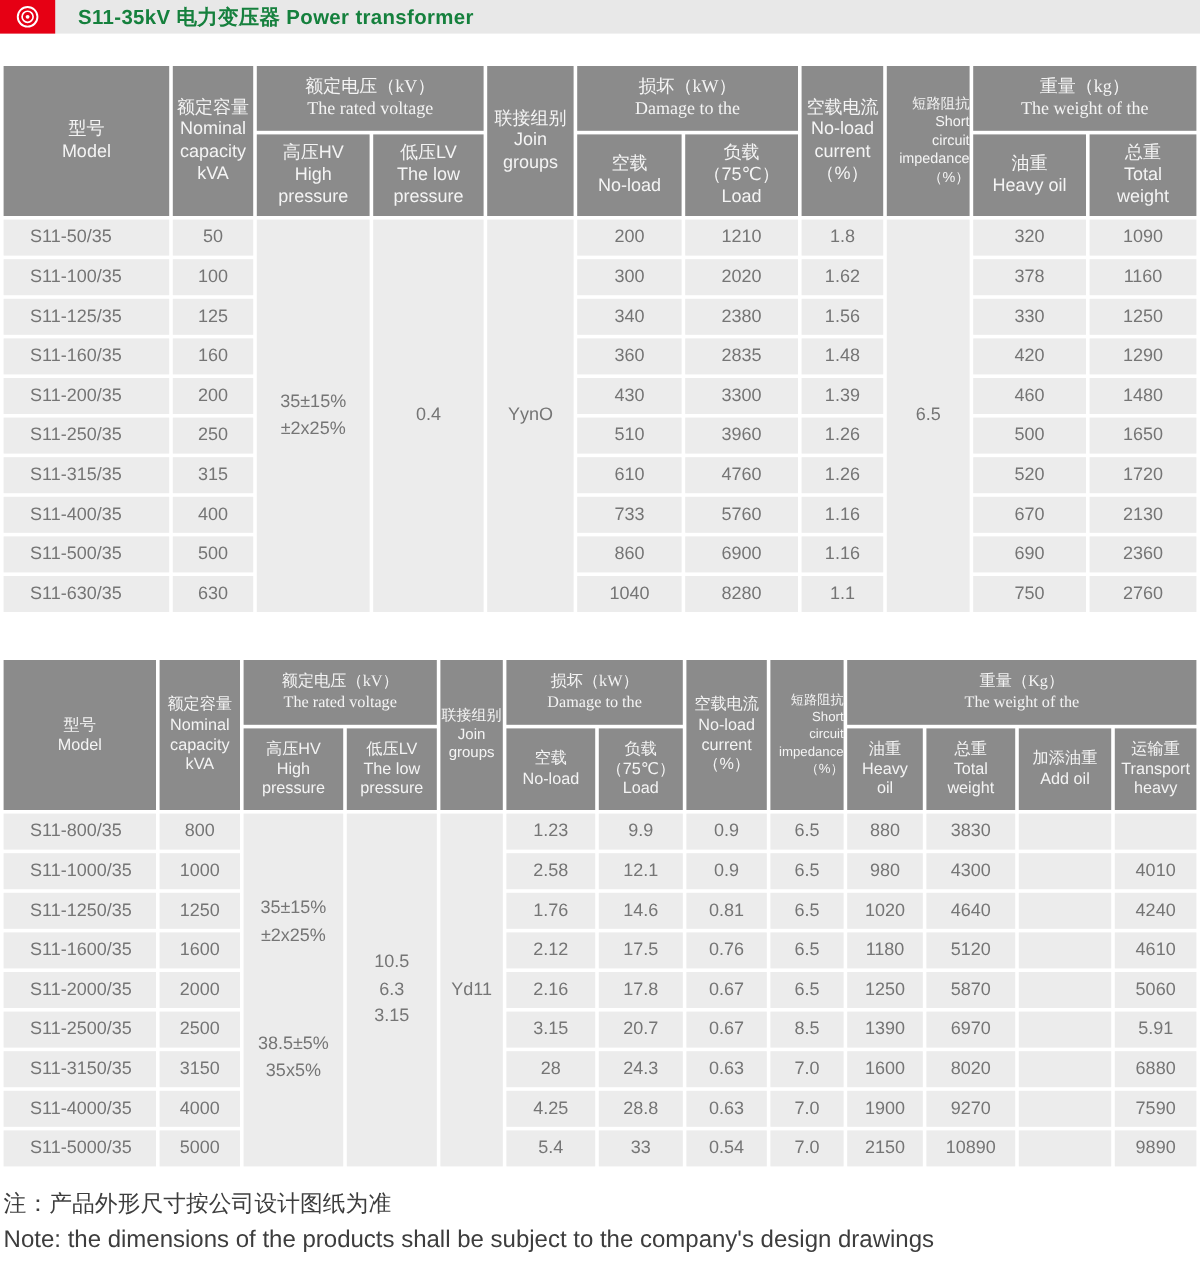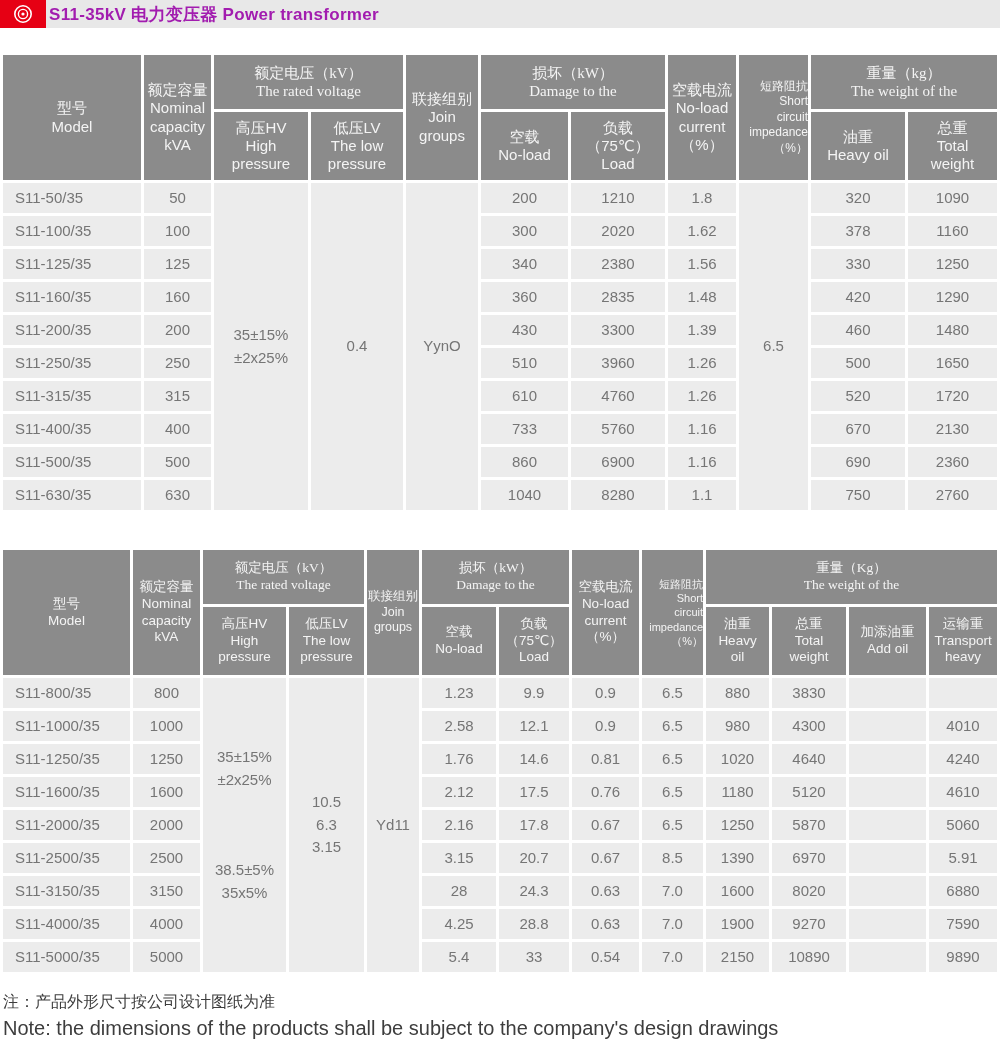--- a/index.html
+++ b/index.html
@@ -15,21 +15,21 @@
   .title-bar {
     position: relative; width: 1000px; height: 28px;
     background: #e8e8e8; display: flex; align-items: center;
   }
   .logo-box {
     width: 46px; height: 28px; background: #e60014;
     display: flex; align-items: center; justify-content: center;
     flex: 0 0 46px;
   }
   .page-title {
-    margin-left: 3px; font-size: 17px; font-weight: bold; color: #a21caf;
+    margin-left: 19px; font-size: 17px; font-weight: bold; color: #15803d;
     letter-spacing: 0.3px;
   }
 
   
   table {
     width: 1000px; table-layout: fixed;
     border-collapse: separate; border-spacing: 3px;
   }
   .tbl1 { margin-top: 24px; }
   .tbl2 { margin-top: 34px; }
@@ -42,31 +42,31 @@
   tr.tier1 > th.grp { height: 54px; font-family: Liberation Serif, serif; }
   tr.tier2 > th { height: 68px; }
   th.sm  { font-size: 12px; line-height: 1.3; text-align: right; }
   .tbl2 th.sm { font-size: 11px; }
   .tbl2 th.med { font-size: 12.5px; }
   td {
     background: #ececec; color: #757575; font-size: 15px;
     text-align: center; vertical-align: middle; height: 30px;
     white-space: pre-line; line-height: 1.5;
   }
-  td.model { text-align: left; padding-left: 12px; }
+  td.model { text-align: left; padding-left: 22px; }
   td.hv2 { padding: 0; }
   .hv2-inner {
     height: 100%; display: flex; flex-direction: column;
     justify-content: space-evenly; align-items: center;
   }
   .hv2-inner div { white-space: pre-line; line-height: 1.5; }
 
   
   .notes { margin-top: 15px; padding-left: 3px; }
-  .note-cn { font-size: 16px; color: #3d3d3d; line-height: 1.5; }
+  .note-cn { font-size: 19px; color: #3d3d3d; line-height: 1.5; }
   .note-en { font-size: 20px; color: #3d3d3d; line-height: 1.45; }
 </style>
 </head>
 <body>
 
 <div class="page">
 
   <div class="title-bar">
     <div class="logo-box">
       <svg width="22" height="22" viewBox="0 0 22 22">

